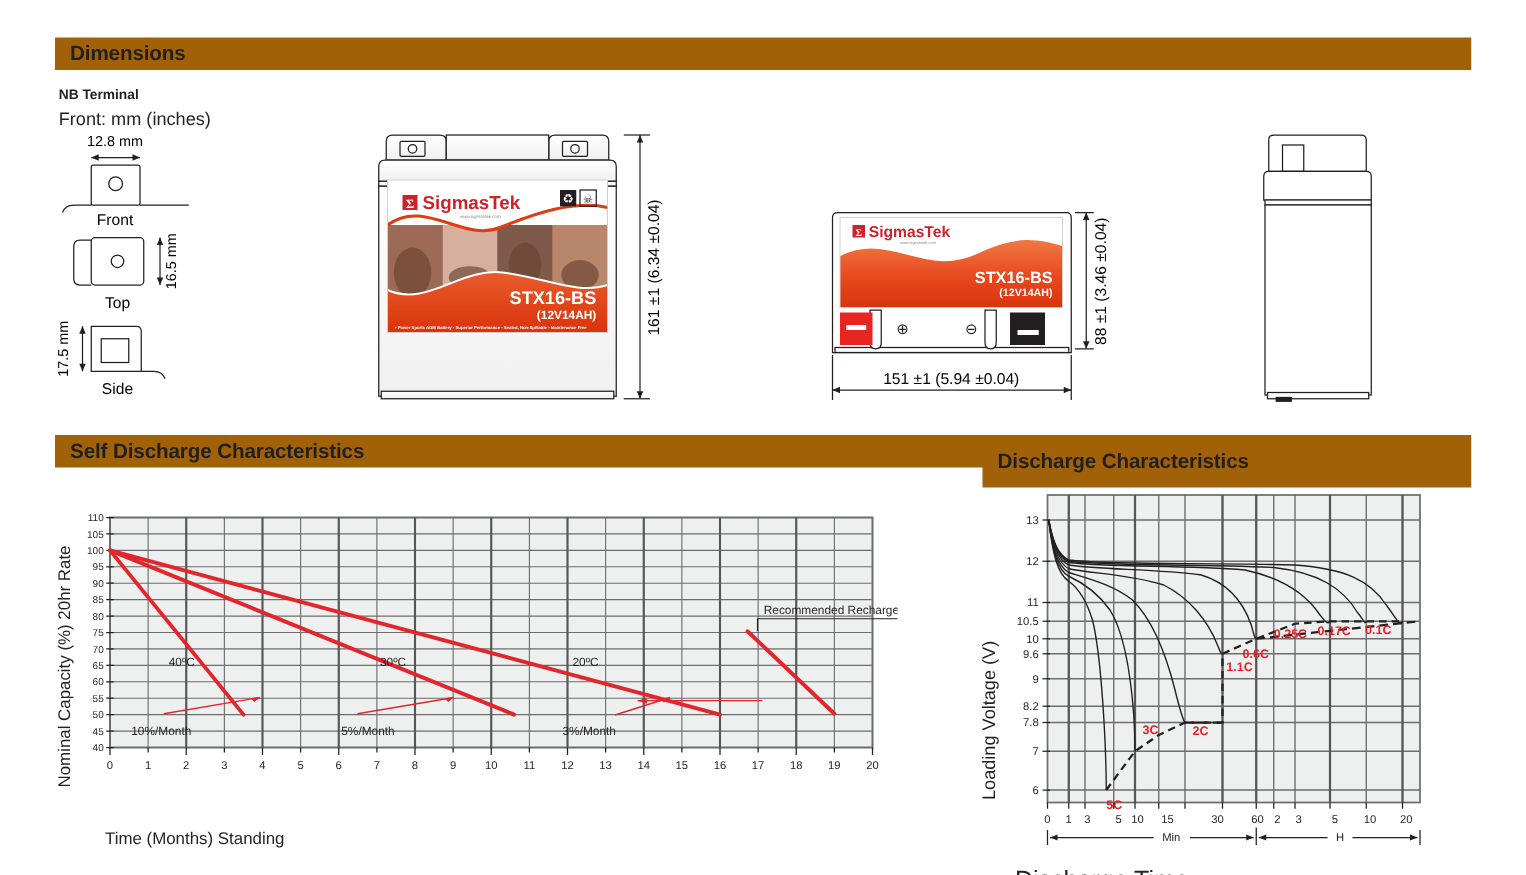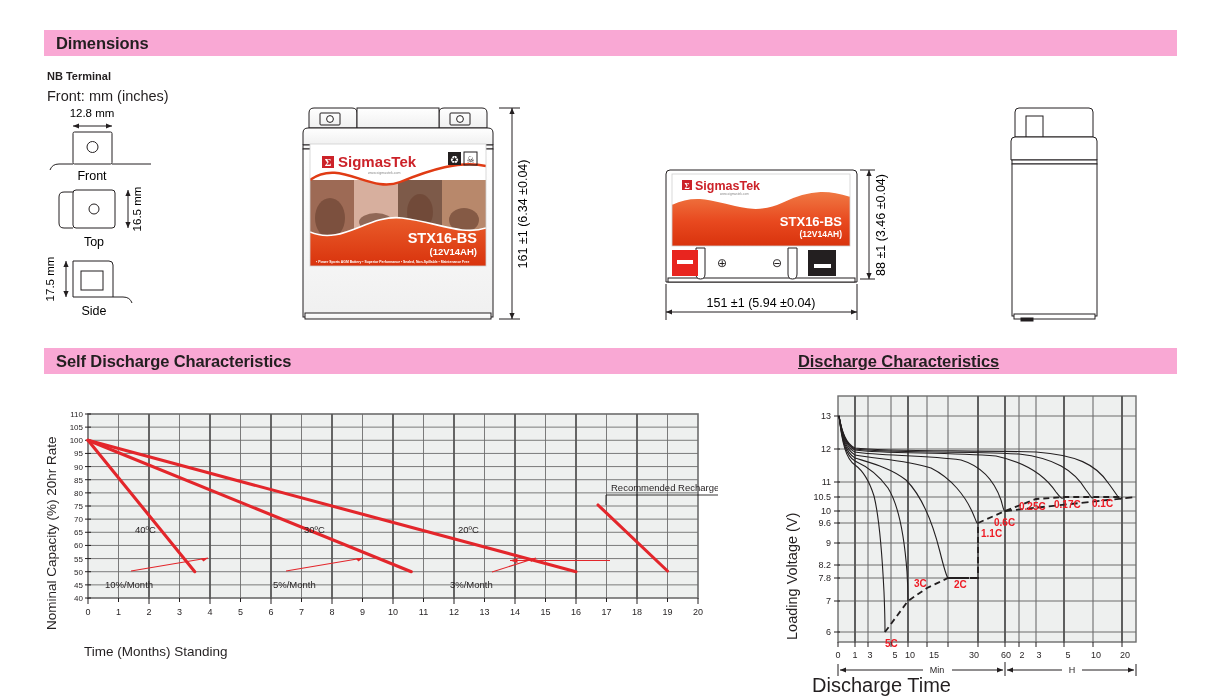--- a/index.html
+++ b/index.html
@@ -9,34 +9,34 @@
     background: #ffffff;
     font-family: "Liberation Sans", sans-serif;
     color: #231f20;
     overflow: hidden;
   }
   .page { position: relative; width: 1221px; height: 700px; }
 
   
   .section-bar {
     position: absolute;
-    background: #f9a8d4;
+    background: #a16207;
     display: flex;
     align-items: center;
     padding-left: 12px;
     font-weight: bold;
     font-size: 16.5px;
     letter-spacing: -0.1px;
     color: #231f20;
   }
 
   
   #dim-bar { left: 44px; top: 30px; width: 1133px; height: 26px; }
   #selfdis-bar { left: 44px; top: 348px; width: 828px; height: 26px; }
-  #dischar-bar { left: 786px; top: 348px; width: 391px; height: 26px; text-decoration: underline; }
+  #dischar-bar { left: 786px; top: 348px; width: 391px; height: 42px; }
 
   .nb-title {
     position: absolute; left: 47px; top: 70px;
     font-weight: bold; font-size: 11px;
   }
   .nb-unit {
     position: absolute; left: 47px; top: 88px;
     font-size: 14.5px;
   }
 
@@ -55,20 +55,21 @@
     position: absolute;
     writing-mode: vertical-rl;
     transform: rotate(180deg);
     font-size: 13.5px;
     white-space: nowrap;
   }
   .axis-title-h {
     position: absolute;
     font-size: 13.5px;
     white-space: nowrap;
+    margin-top: 19px;
   }
   .tick-lbl { font-size: 8px; fill: #231f20; }
   .tick-lbl-b { font-size: 9px; fill: #231f20; }
   .ann { font-size: 9.5px; fill: #231f20; }
   .ann-red { font-size: 10px; fill: #ee1c25; font-weight: bold; }
 </style>
 </head>
 <body>
 
 <div class="page">

